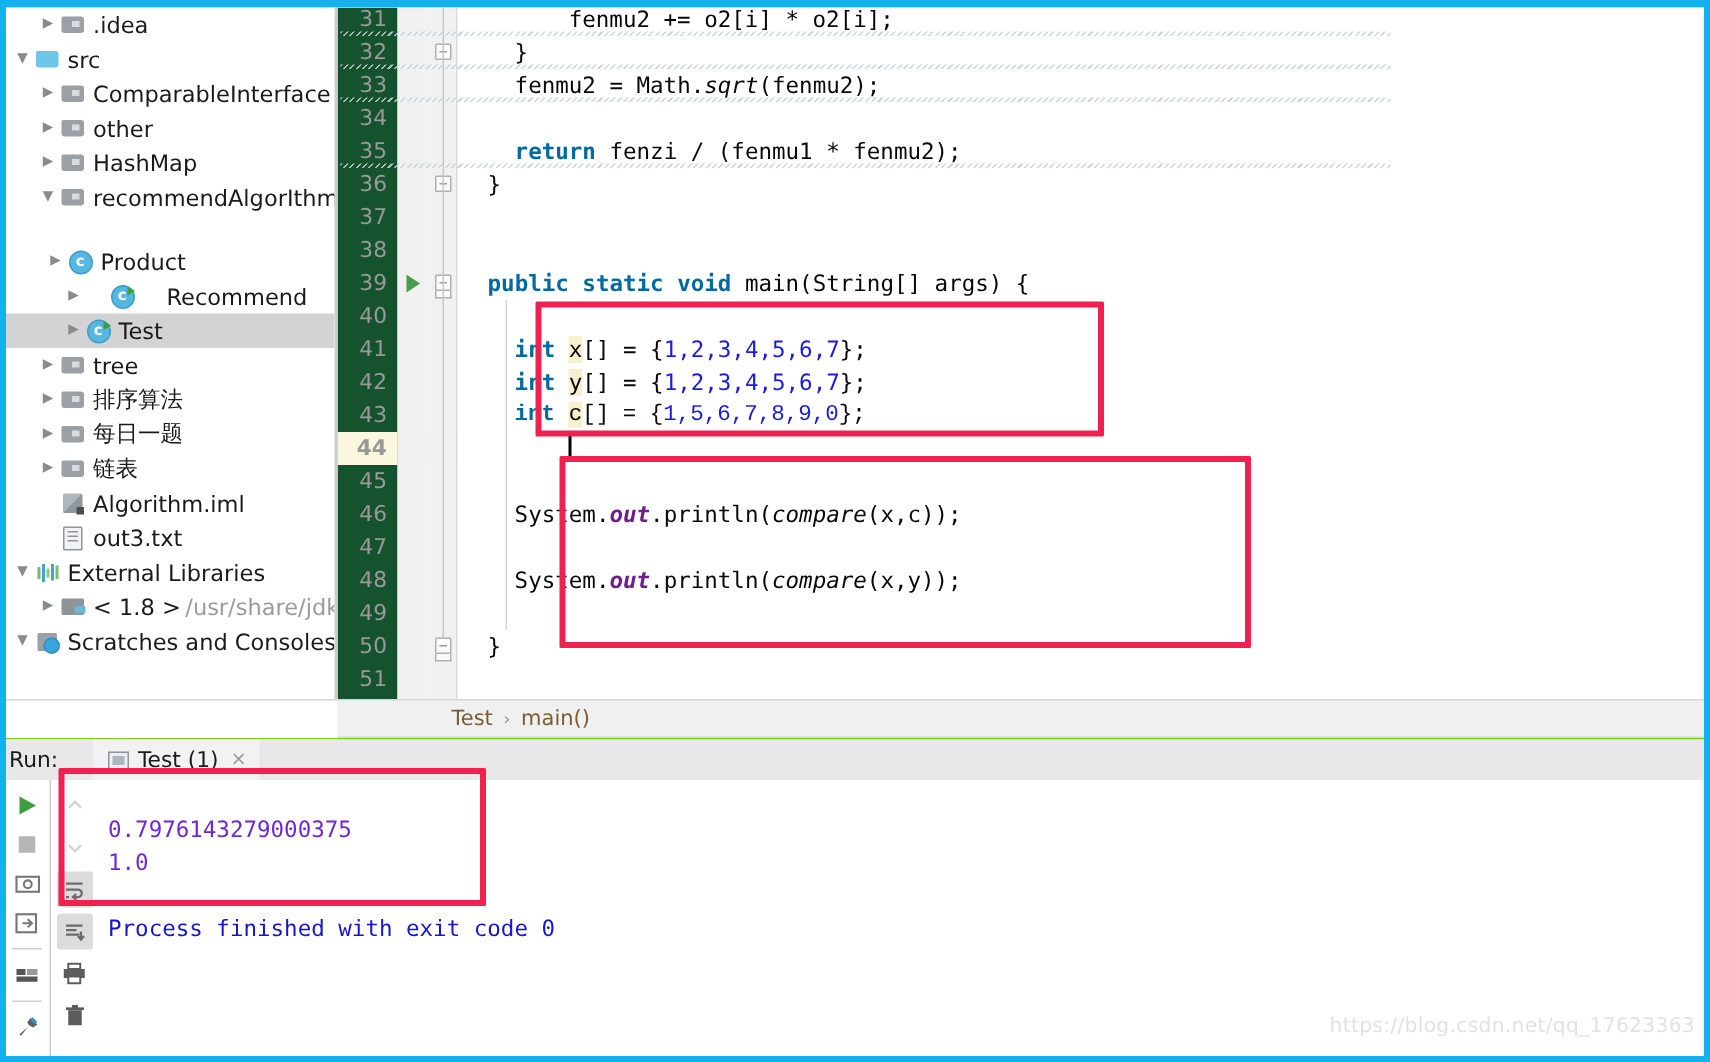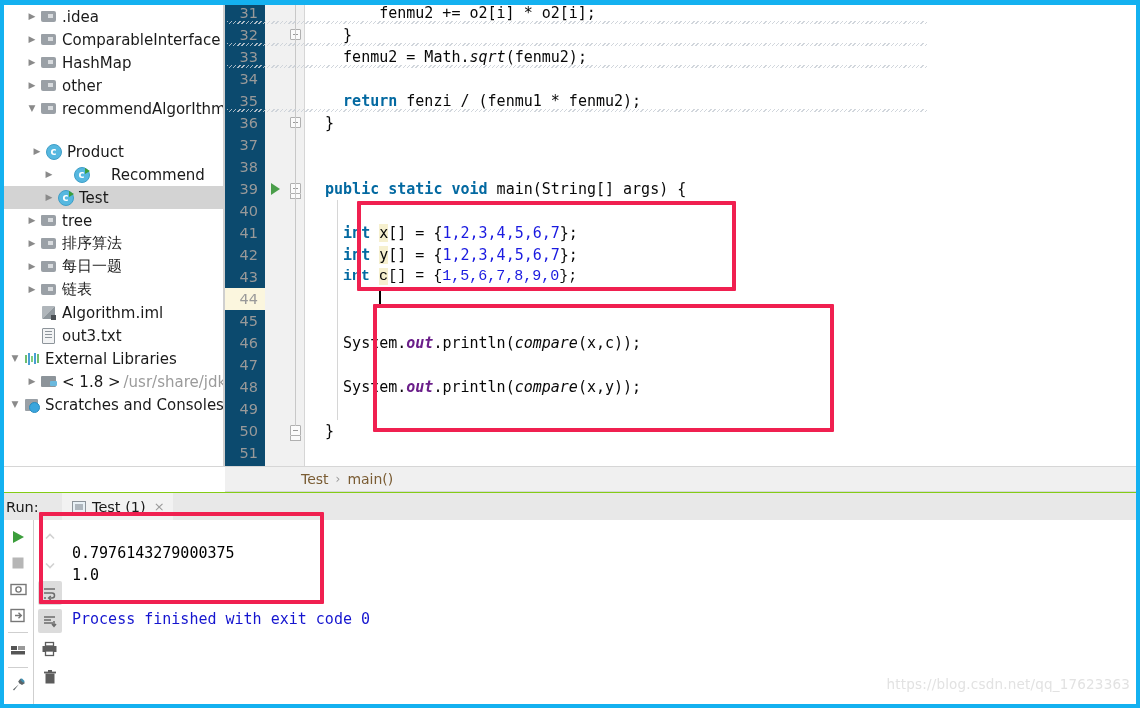--- a/index.html
+++ b/index.html
@@ -178,21 +178,21 @@
   #editor-panel {
     position: absolute;
     left: 221px; top: 0;
     right: 0; height: 461px;
     background: #ffffff;
     overflow: hidden;
   }
   #gutter {
     position: absolute; left: 0; top: 0;
     width: 40px; height: 100%;
-    background: #0c4a6e;
+    background: #14532d;
   }
   #gutter-run {
     position: absolute; left: 40px; top: 0;
     width: 22px; height: 100%;
     background: #f1f1f1;
   }
   #gutter-fold {
     position: absolute; left: 62px; top: 0;
     width: 18px; height: 100%;
     background: #f1f1f1;
@@ -403,21 +403,21 @@
   }
   .console-line {
     position: absolute;
     left: 7px;
     height: 22px; line-height: 22px;
     white-space: pre;
     font-family: "DejaVu Sans Mono", "Liberation Mono", monospace;
     font-size: 15px;
   }
   .c-cmd { color: #6f7d6f; background: #eaf4ea; }
-  .c-out { color: #000000; }
+  .c-out { color: #6d28d9; }
   .c-info { color: #1515cf; }
 
   
   #watermark {
     position: absolute;
     right: 6px; bottom: 12px;
     font-size: 13.5px;
     color: #e2e2e2;
     font-family: "DejaVu Sans", "Liberation Sans", sans-serif;
     letter-spacing: .2px;
@@ -427,34 +427,39 @@
 <body>
 
 <div id="root">
 
   <div id="project-panel">
       <div class="tree-row" style="padding-left: 21px;">
         <span class="arrow closed"></span>
         <span class="ico folder"></span>
         <span class="tree-label">.idea</span>
       </div>
+      <div class="tree-row" style="padding-left: 4px;">
+        <span class="arrow open"></span>
+        <span class="ico folder-src"></span>
+        <span class="tree-label">src</span>
+      </div>
       <div class="tree-row" style="padding-left: 21px;">
         <span class="arrow closed"></span>
         <span class="ico folder"></span>
         <span class="tree-label">ComparableInterface</span>
       </div>
       <div class="tree-row" style="padding-left: 21px;">
         <span class="arrow closed"></span>
         <span class="ico folder"></span>
+        <span class="tree-label">other</span>
+      </div>
+      <div class="tree-row" style="padding-left: 21px;">
+        <span class="arrow closed"></span>
+        <span class="ico folder"></span>
         <span class="tree-label">HashMap</span>
-      </div>
-      <div class="tree-row" style="padding-left: 21px;">
-        <span class="arrow closed"></span>
-        <span class="ico folder"></span>
-        <span class="tree-label">other</span>
       </div>
       <div class="tree-row" style="padding-left: 21px;">
         <span class="arrow open"></span>
         <span class="ico folder"></span>
         <span class="tree-label">recommendAlgorIthm</span>
       </div>
       <div class="tree-row" style="padding-left: 26px; margin-top: 20px;">
         <span class="arrow closed"></span>
         <span class="ico jclass"></span>
         <span class="tree-label">Product</span>
@@ -538,21 +543,21 @@
         <div class="ln" style="top: 63px;">34</div>
         <div class="ln" style="top: 85px;">35</div>
         <div class="ln" style="top: 107px;">36</div>
         <div class="ln" style="top: 129px;">37</div>
         <div class="ln" style="top: 151px;">38</div>
         <div class="ln" style="top: 173px;">39</div>
         <div class="ln" style="top: 195px;">40</div>
         <div class="ln" style="top: 217px;">41</div>
         <div class="ln" style="top: 239px;">42</div>
         <div class="ln" style="top: 261px;">43</div>
-        <div class="ln" style="top: 283px;">44</div>
+        <div class="ln" style="top: 283px; font-weight: bold;">44</div>
         <div class="ln" style="top: 305px;">45</div>
         <div class="ln" style="top: 327px;">46</div>
         <div class="ln" style="top: 349px;">47</div>
         <div class="ln" style="top: 371px;">48</div>
         <div class="ln" style="top: 393px;">49</div>
         <div class="ln" style="top: 415px;">50</div>
         <div class="ln" style="top: 437px;">51</div>
       </div>
     <div id="gutter-run">
         <div class="run-arrow" style="top: 178px; left: 6px;"></div>

